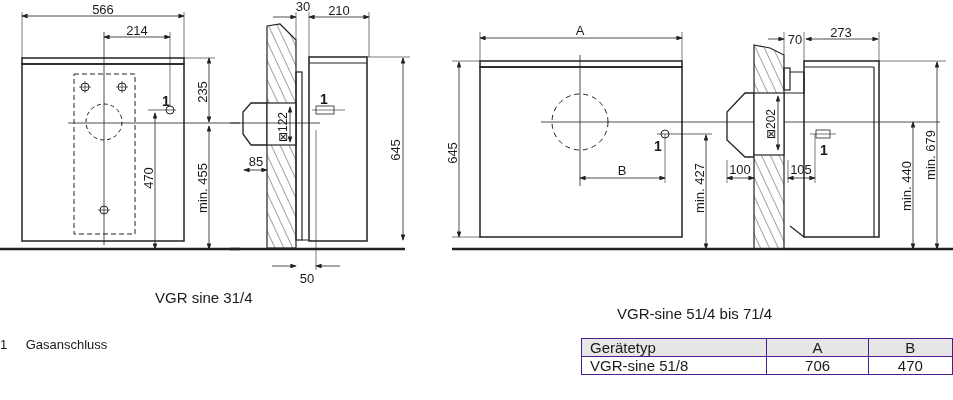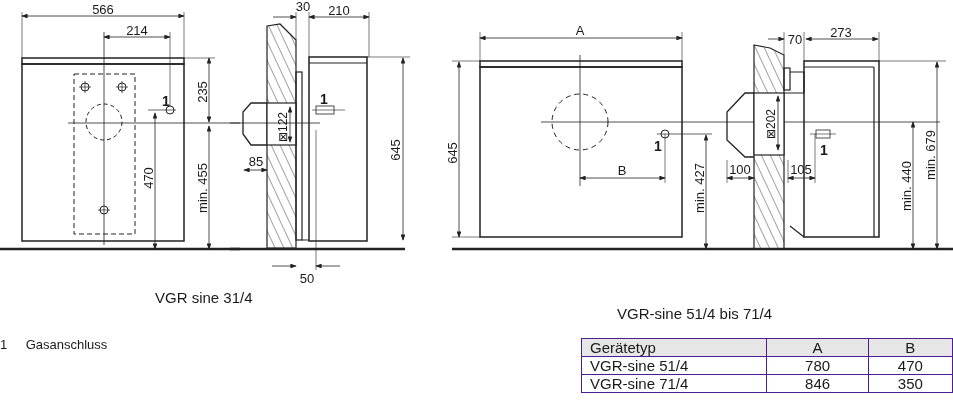--- a/index.html
+++ b/index.html
@@ -182,23 +182,18 @@
 <table class="spec">
   <thead>
     <tr>
       <th class="c0">Gerätetyp</th>
       <th class="c1">A</th>
       <th class="c2">B</th>
     </tr>
   </thead>
   <tbody>
     <tr>
-      <td class="c0">VGR-sine 51/4</td>
-      <td class="c1">780</td>
+      <td class="c0">VGR-sine 51/8</td>
+      <td class="c1">706</td>
       <td class="c2">470</td>
-    </tr>
-    <tr>
-      <td class="c0">VGR-sine 71/4</td>
-      <td class="c1">846</td>
-      <td class="c2">350</td>
     </tr>
   </tbody>
 </table>
 
 </body></html>

